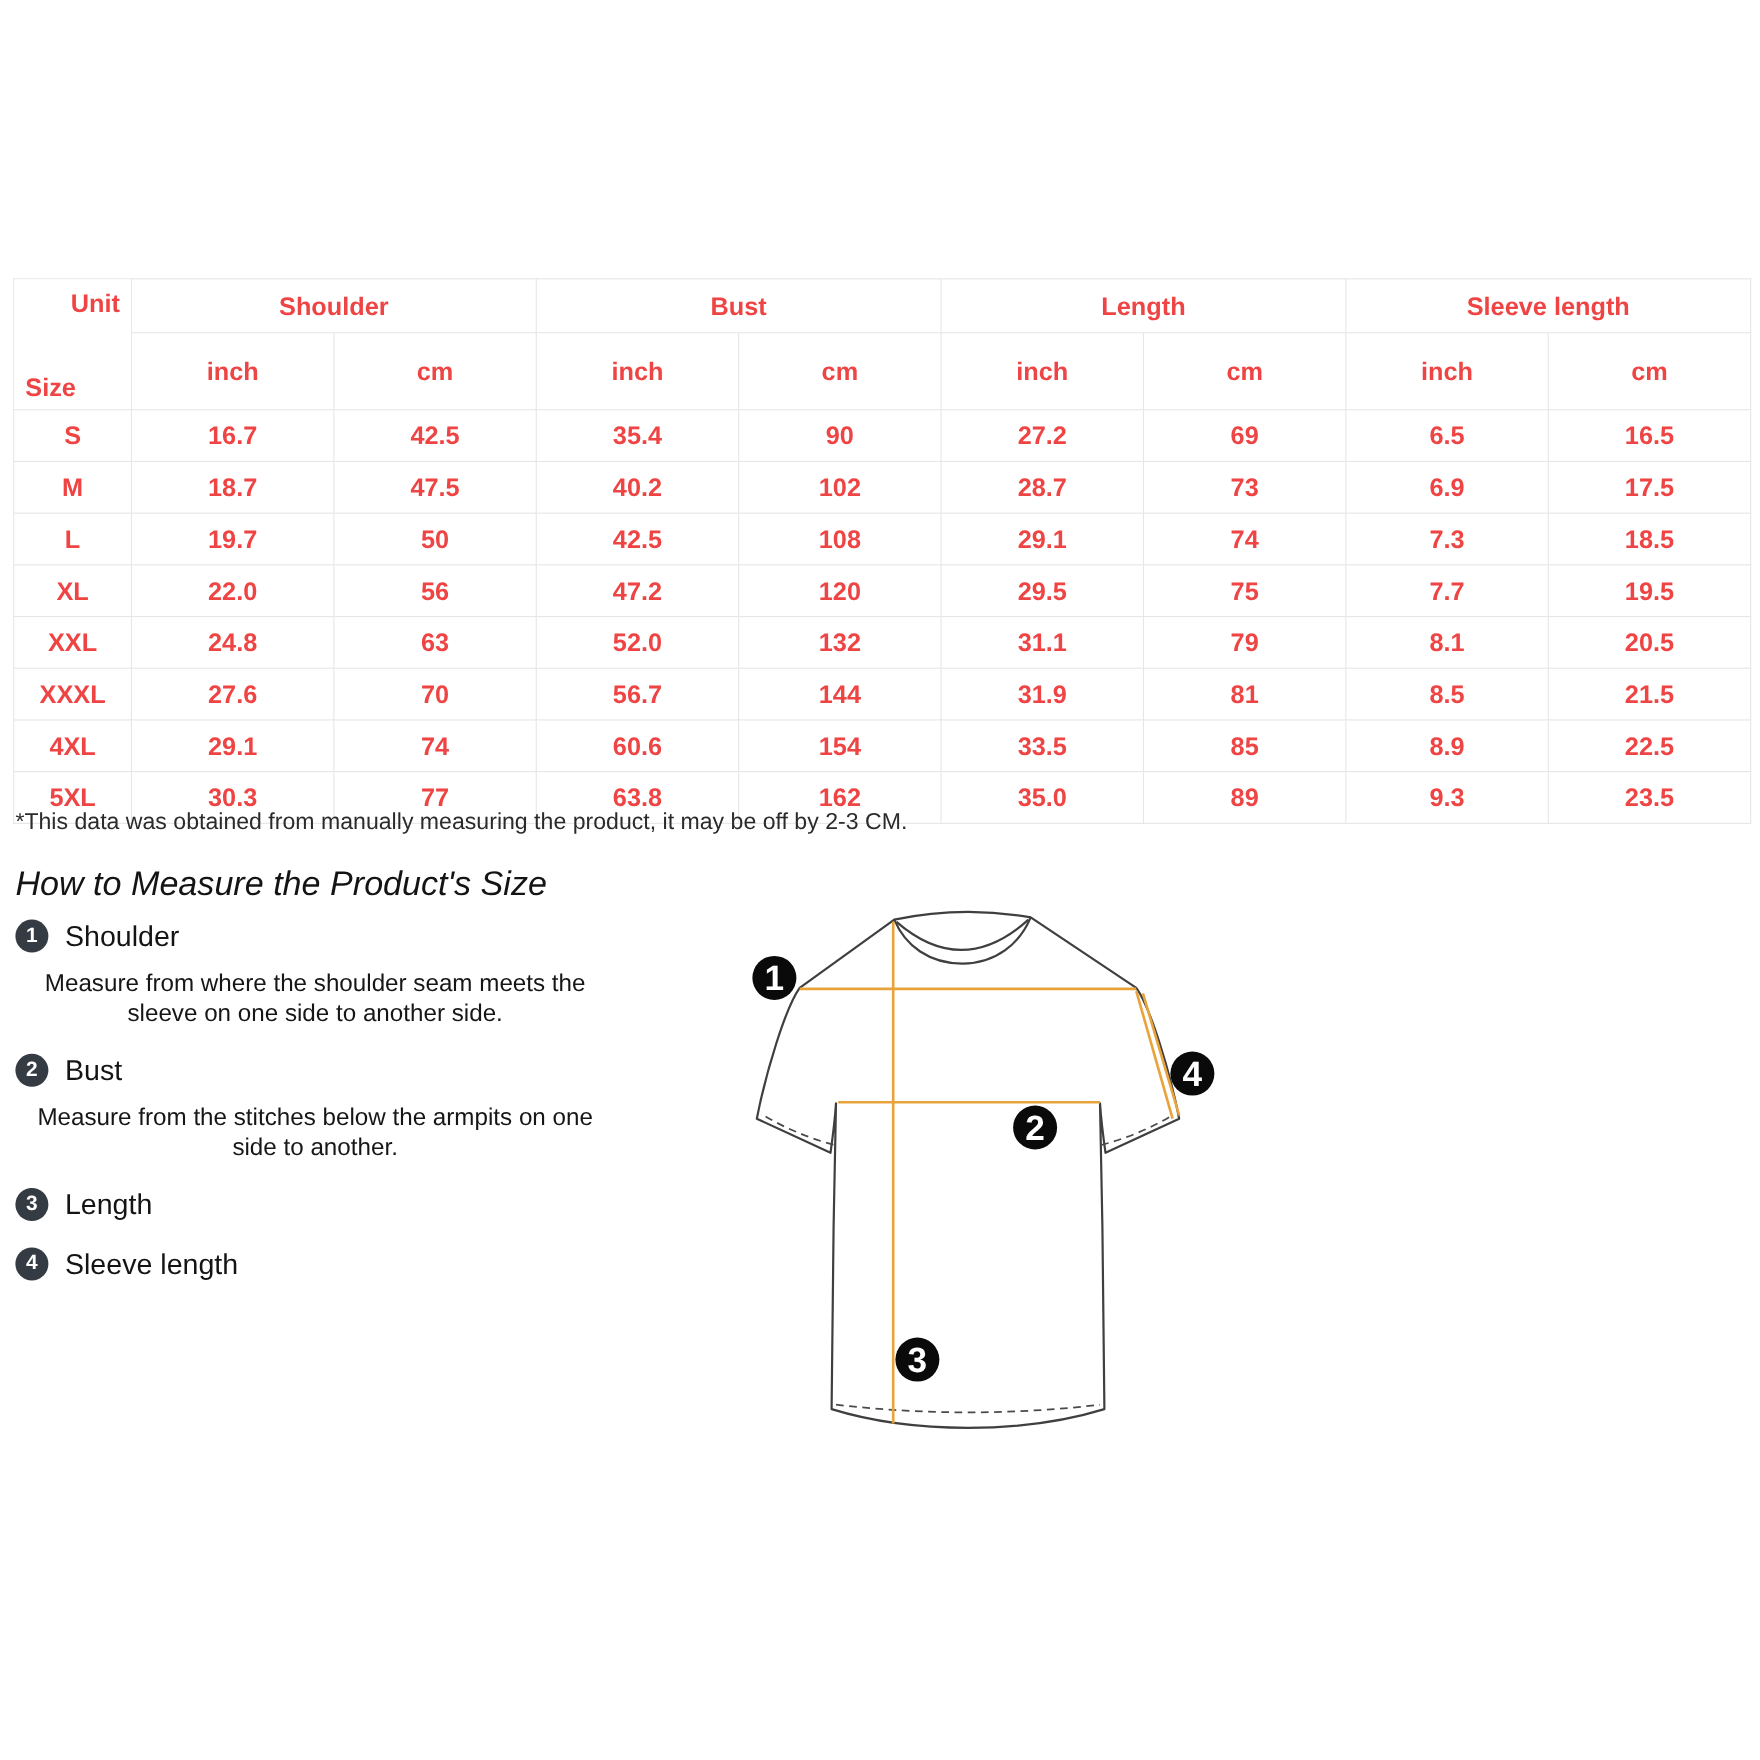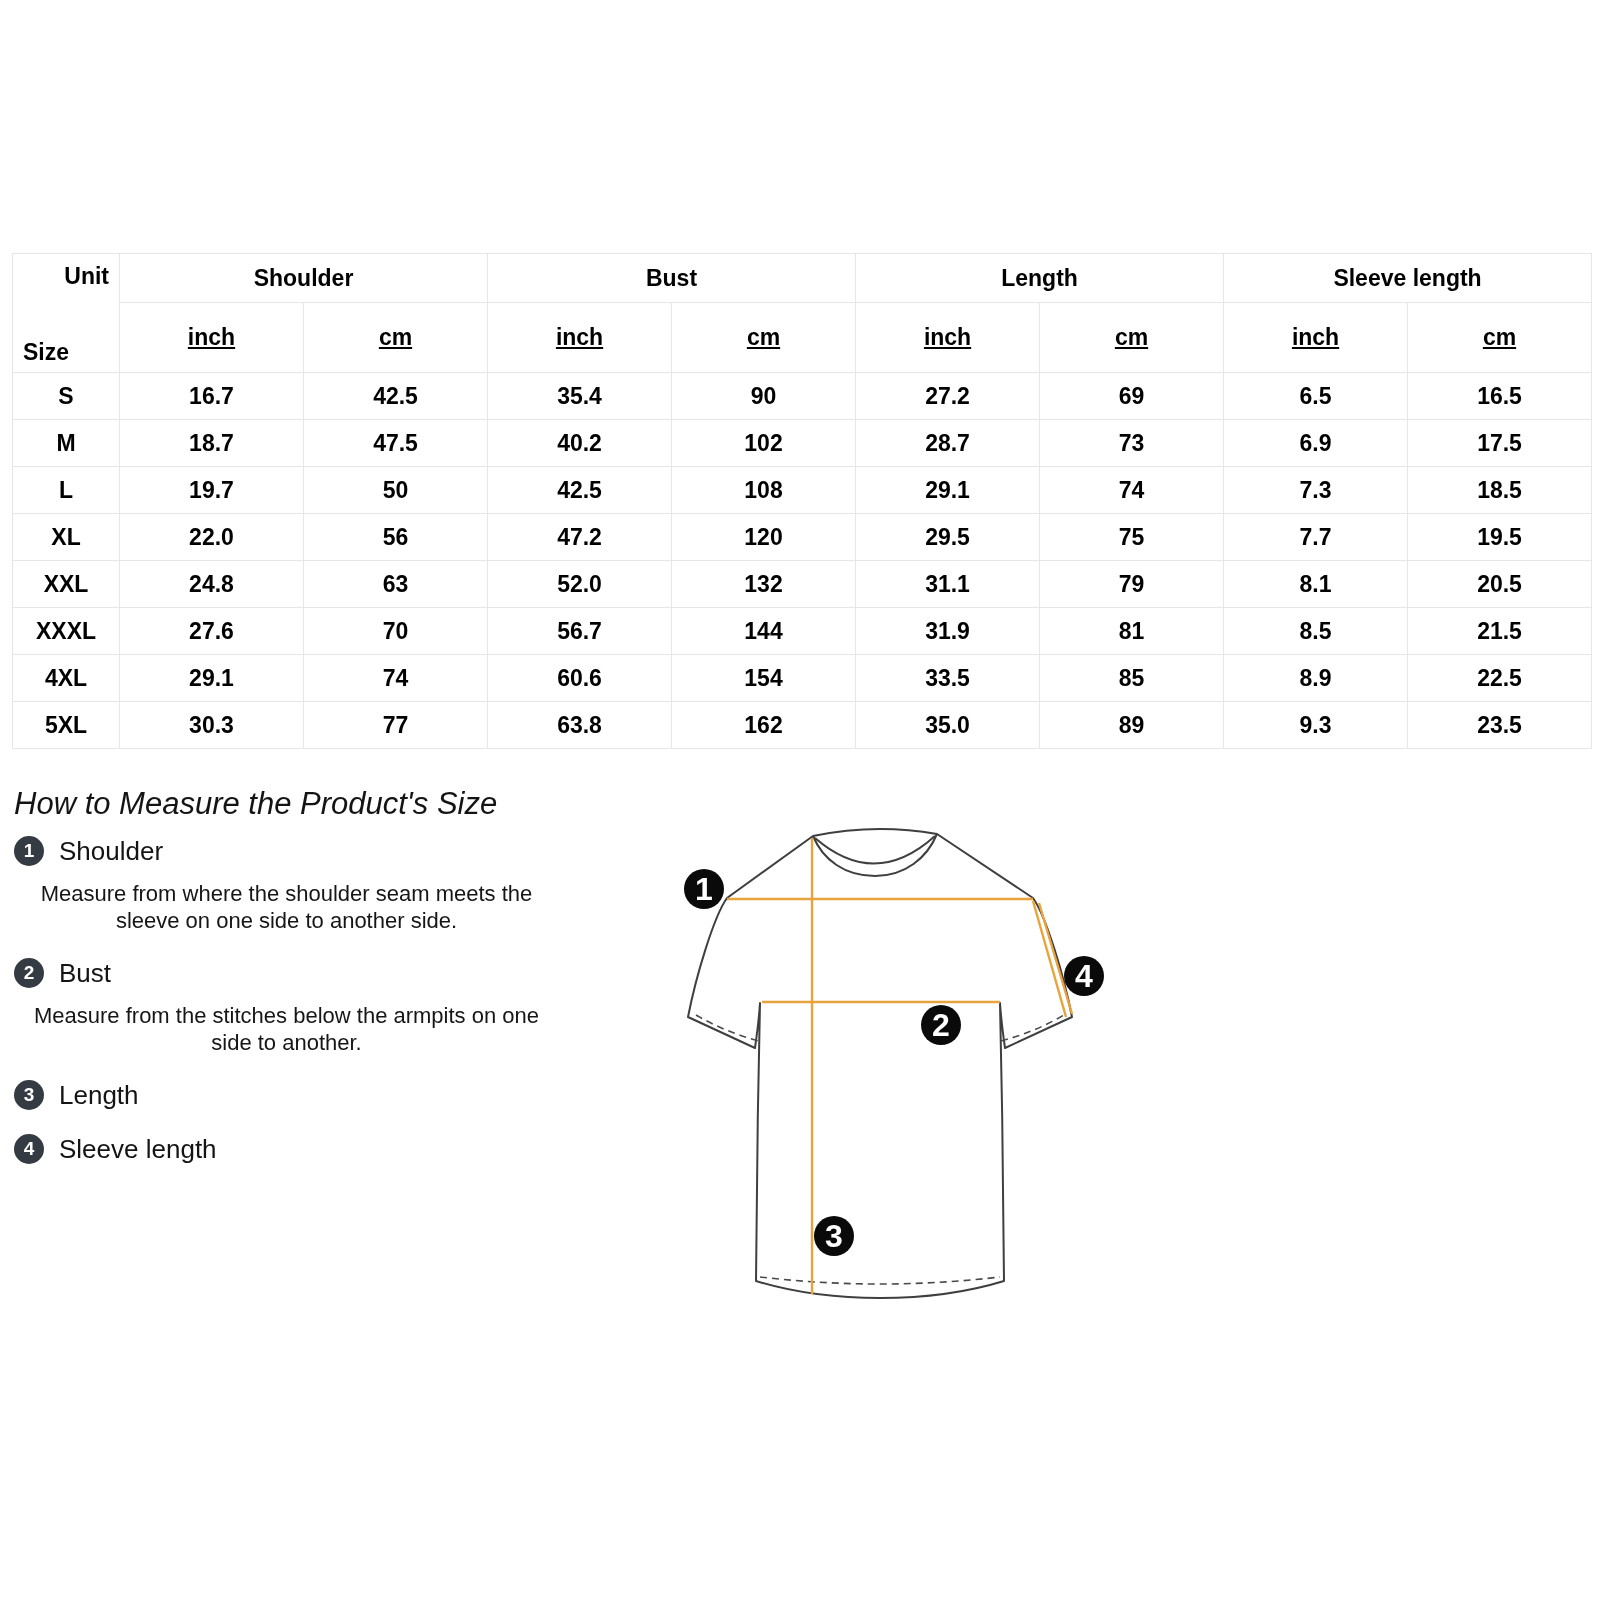--- a/index.html
+++ b/index.html
@@ -6,28 +6,28 @@
   html,body { margin:0; padding:0; background:#fff; }
   .page {
     position:relative; width:1600px; height:1600px; background:#fff;
     font-family:"Liberation Sans", sans-serif; color:#000;
   }
 
   
   table.size-table {
     position:absolute; left:12px; top:253px;
     border-collapse:collapse; table-layout:fixed; width:1579px;
-    font-weight:bold; font-size:23px; color:#000000;padding-left:28px;
+    font-weight:bold; font-size:23px; color:#ef4444;padding-left:28px;
   }
   table.size-table th, table.size-table td {
     border:1px solid #e6e6e6; text-align:center; vertical-align:middle;
     padding:0; font-weight:bold; background:#fff;
   }
   tr.group-row th { height:49px; }
-  tr.unit-row th { height:70px;text-decoration:underline; }
+  tr.unit-row th { height:70px; }
   tbody tr th, tbody tr td { height:47px; }
   th.corner {
     position:relative;
     background:
       linear-gradient(to bottom right,
         transparent calc(50% - 1px), #dcdcdc calc(50% - 1px),
         #dcdcdc calc(50% + 1px), transparent calc(50% + 1px)) #fff;
   }
   .corner-unit { position:absolute; top:9px; right:10px; font-size:23px; }
   .corner-size { position:absolute; bottom:6px; left:10px; font-size:23px; }
@@ -189,20 +189,21 @@
         <td>63.8</td>
         <td>162</td>
         <td>35.0</td>
         <td>89</td>
         <td>9.3</td>
         <td>23.5</td>
       </tr>
     </tbody>
   </table>
 
+  <div class="note">*This data was obtained from manually measuring the product, it may be off by 2-3 CM.</div>
 
   <h2 class="guide-title">How to Measure the Product's Size</h2>
 
   <div class="guide-items">
     <div class="m-item">
       <div class="m-head">
         <span class="badge">1</span>
         <span class="m-label">Shoulder</span>
       </div>
       <p class="m-desc">Measure from where the shoulder seam meets the sleeve on one side to another side.</p>

